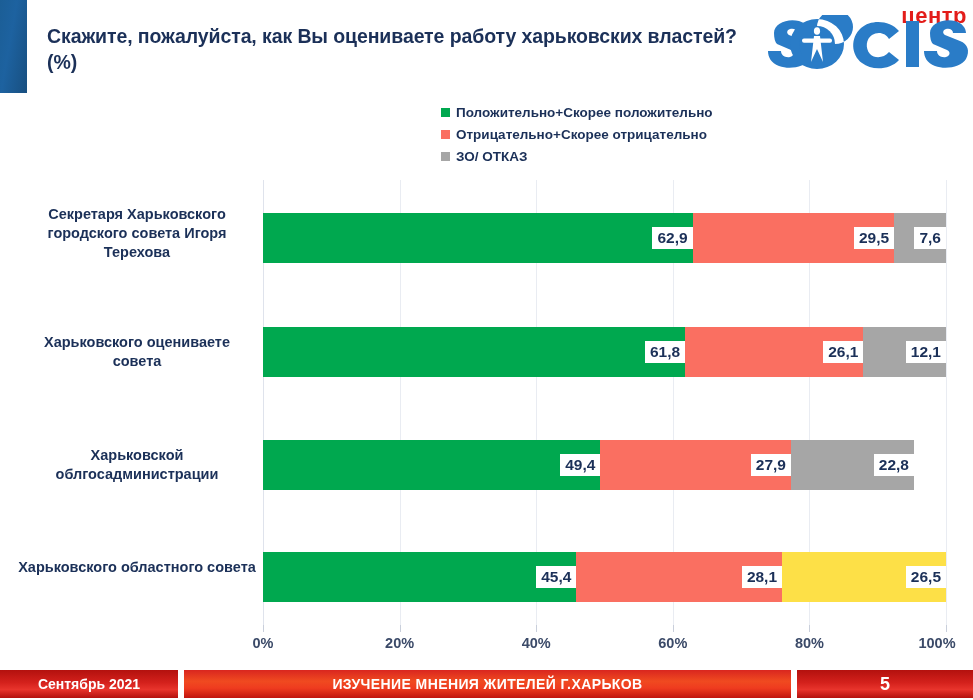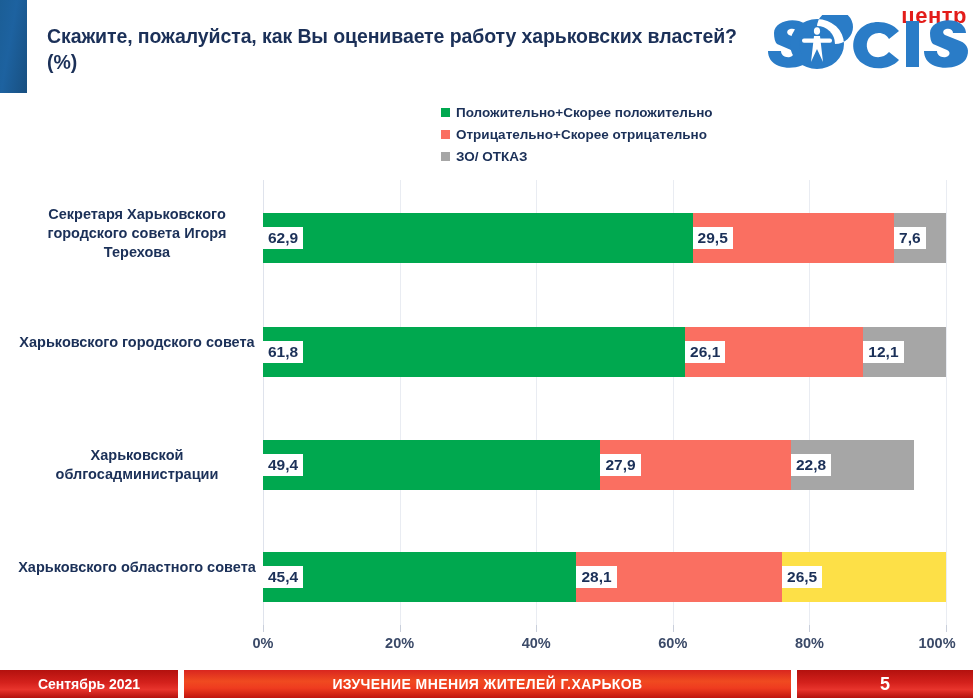--- a/index.html
+++ b/index.html
@@ -99,21 +99,21 @@
     left: 0;
     width: 100%;
     height: 50px;
     display: flex;
   }
   .seg {
     position: relative;
     height: 100%;
     display: flex;
     align-items: center;
-    justify-content: flex-start;
+    justify-content: flex-end;
   }
   .seg-label {
     background: #ffffff;
     color: #1b3058;
     font-size: 15.5px;
     font-weight: bold;
     padding: 2px 5px 3px 5px;
     line-height: 1.1;
     white-space: nowrap;
     z-index: 3;
@@ -235,21 +235,21 @@
       <span class="legend-label">Отрицательно+Скорее отрицательно</span>
     </div>
     <div class="legend-row">
       <span class="legend-swatch" style="background:#a6a6a6"></span>
       <span class="legend-label">ЗО/ ОТКАЗ</span>
     </div>
   </div>
 
   <div class="cat-labels">
     <div class="cat-label" style="top:25px;">Секретаря Харьковского городского совета Игоря Терехова</div>
-    <div class="cat-label" style="top:153px;">Харьковского городского совета</div>
+    <div class="cat-label" style="top:153px;">Харьковского оцениваете совета</div>
     <div class="cat-label" style="top:266px;">Харьковской облгосадминистрации</div>
     <div class="cat-label" style="top:378px;">Харьковского областного совета</div>
   </div>
 
   <div class="plot" id="plot">
       <div class="grid-line axis0" style="left: 0px;"></div>
       <div class="grid-line" style="left: 136.6px;"></div>
       <div class="grid-line" style="left: 273.2px;"></div>
       <div class="grid-line" style="left: 409.8px;"></div>
       <div class="grid-line" style="left: 546.4px;"></div>

